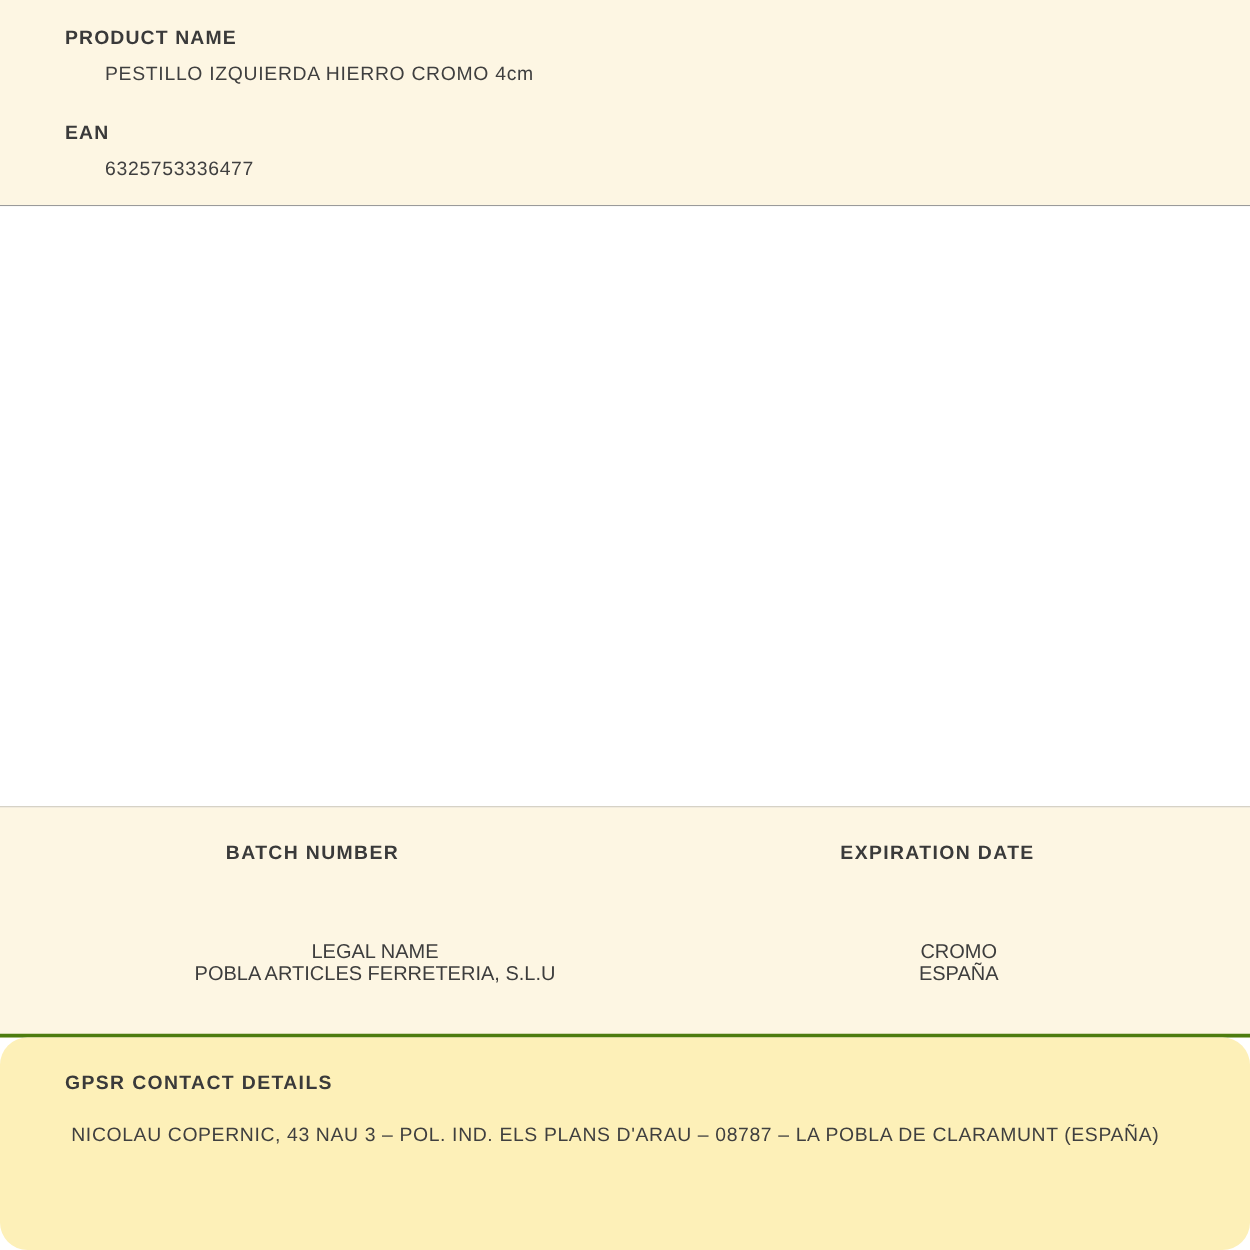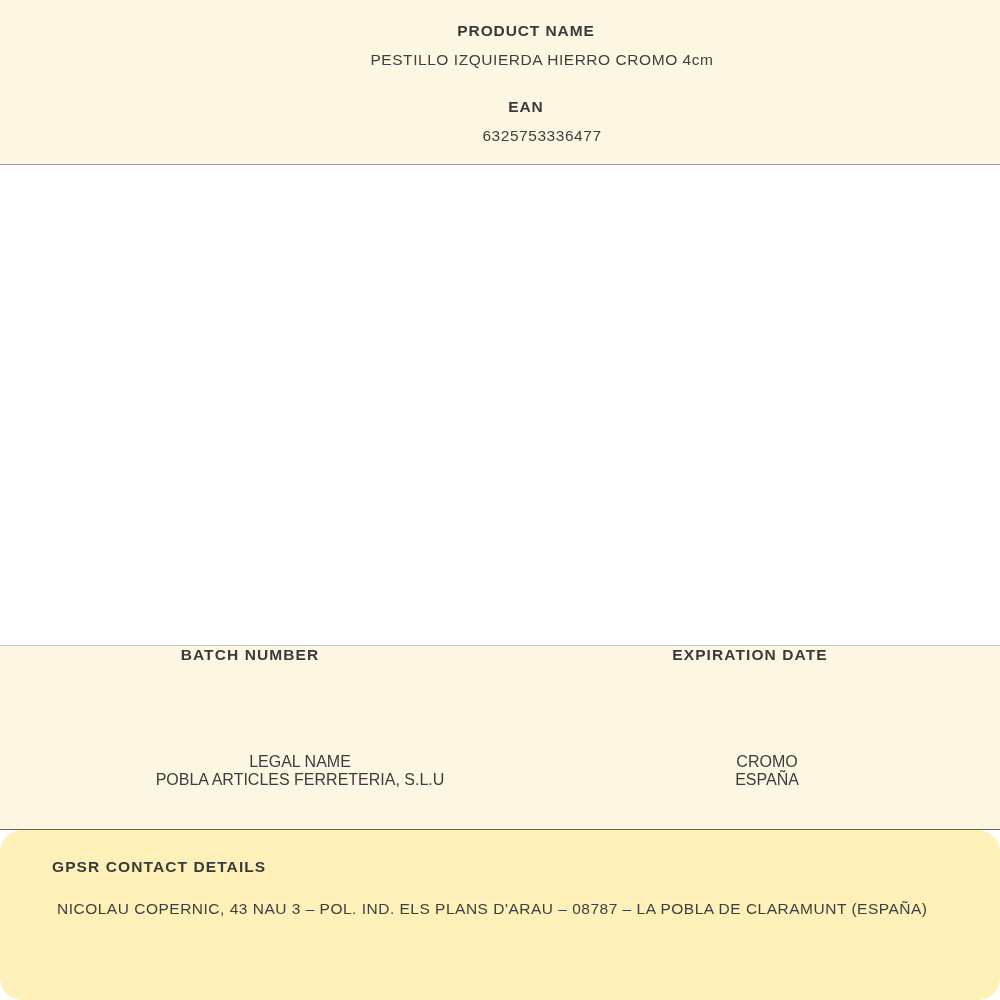--- a/index.html
+++ b/index.html
@@ -25,21 +25,20 @@
   
   .header-block {
     background: #fdf6e3;
     padding: 22px 0 14px 0;
     border-bottom: 1px solid #9a9a9a;
     height: 165px;
     box-sizing: border-box;
   }
   .field {
     padding-left: 52px;
-    text-align: center;
   }
   .field + .field {
     margin-top: 29px;
   }
   .field-label {
     font-size: 15.5px;
     font-weight: bold;
     letter-spacing: 0.9px;
     color: #3a3a3a;
     text-transform: uppercase;
@@ -63,20 +62,21 @@
   }
 
   
   .band {
     background: #fdf6e3;
   }
   .band-top {
     height: 91px;
     box-sizing: border-box;
     display: flex;
+    padding-top: 28px;
   }
   .band-col {
     flex: 1 1 50%;
     text-align: center;
   }
   .band-col .col-label {
     font-size: 15.5px;
     font-weight: bold;
     letter-spacing: 1.1px;
     color: #3a3a3a;
@@ -88,21 +88,21 @@
     letter-spacing: 0.6px;
     color: #4a4a4a;
     min-height: 18px;
   }
 
   .band-bottom {
     height: 93px;
     box-sizing: border-box;
     display: flex;
     padding-top: 16px;
-    border-bottom: 1px solid #4d7c0f;
+    border-bottom: 3px solid #4d7c0f;
   }
   .legal-col {
     flex: 0 0 60%;
     text-align: center;
   }
   .origin-col {
     flex: 0 0 40%;
     text-align: left;
     padding-left: 0;
   }

